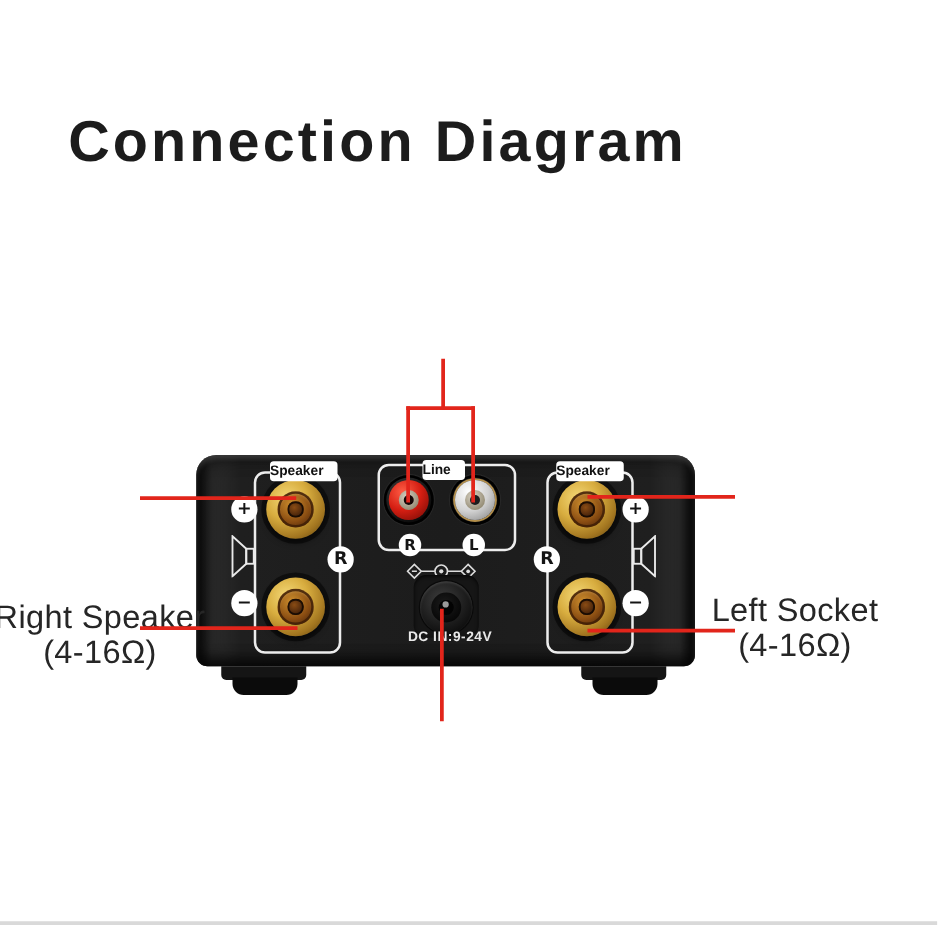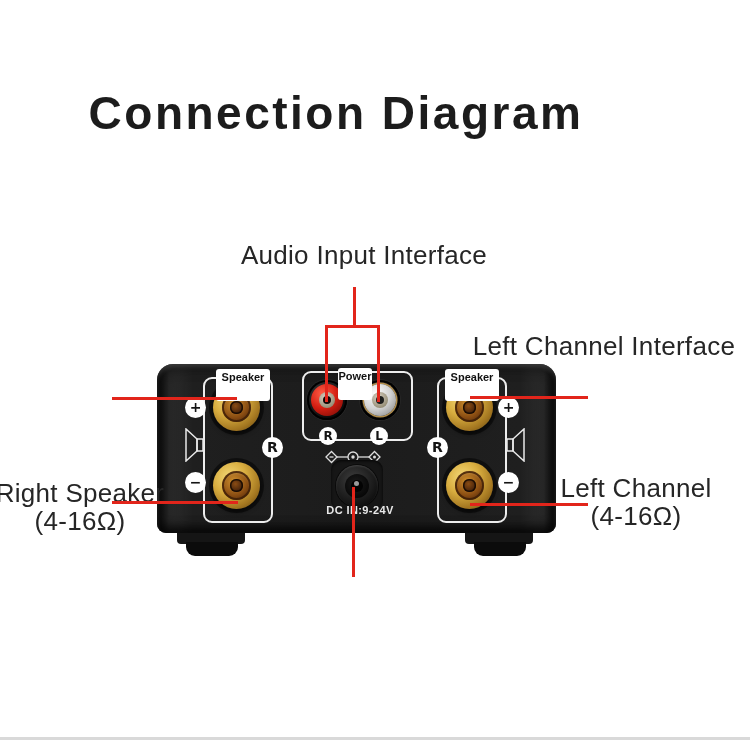--- a/index.html
+++ b/index.html
@@ -1,21 +1,21 @@
 <!DOCTYPE html>
 <html><head>
 <meta charset="utf-8">
 <style>
   html,body{margin:0;padding:0;background:#ffffff;}
   .stage{position:relative;width:750px;height:740px;background:#ffffff;overflow:hidden;
          font-family:"Liberation Sans",sans-serif;}
 
   
   .title{position:absolute;left:0;top:86px;width:604px;text-align:center;
-         font-size:46px;font-weight:700;letter-spacing:2.5px;color:#1c1c1c;z-index:4;margin-left:34px;}
+         font-size:46px;font-weight:700;letter-spacing:2.5px;color:#1c1c1c;z-index:4;}
   .ann{position:absolute;color:#262626;font-size:26px;letter-spacing:0.3px;
        white-space:nowrap;z-index:4;}
   #ann-audio{left:364px;top:240px;transform:translateX(-50%);}
   #ann-rch{left:8px;top:329px;}
   #ann-lch{left:604px;top:331px;transform:translateX(-50%);}
   #ann-power{left:367px;top:592px;transform:translateX(-50%);font-size:27px;}
   .speaker-block{text-align:center;line-height:28px;}
   #ann-rsp{left:80px;top:479px;transform:translateX(-50%);}
   #ann-lsp{left:636px;top:474px;transform:translateX(-50%);}
 
@@ -33,22 +33,22 @@
   .flange{width:68px;height:11px;top:533px;border-radius:0 0 4px 4px;}
   .pad{width:52px;height:14px;top:542px;border-radius:0 0 9px 9px;background:#0b0b0b;}
   #foot-l-flange{left:177px;} #foot-l-pad{left:186px;}
   #foot-r-flange{left:465px;} #foot-r-pad{left:474px;}
 
   
   .tbox{position:absolute;border:2px solid #ededed;border-radius:9px;z-index:2;}
   #tbox-l{left:203px;top:377px;width:66px;height:142px;}
   #tbox-r{left:437px;top:377px;width:66px;height:142px;}
   #linebox{left:302px;top:371px;width:107px;height:66px;}
-  .tlabel{position:absolute;background:#ffffff;color:#111;border-radius:3px;height:32px;
-          line-height:16px;text-align:center;font-size:11px;font-weight:700;z-index:3;
+  .tlabel{position:absolute;background:#ffffff;color:#111;border-radius:3px;height:16px;
+          line-height:16px;font-size:11px;font-weight:700;z-index:3;
           font-family:"Liberation Sans",sans-serif;}
   #tlabel-l{left:216px;top:369px;width:54px;}
   #tlabel-r{left:445px;top:369px;width:54px;}
   #linelabel{left:338px;top:368px;width:34px;}
 
   
   .post{position:absolute;width:47px;height:47px;border-radius:50%;z-index:2;
     background:radial-gradient(circle at 35% 32%,#f4d978,#d8ad3f 38%,#a37620 70%,#5d420e 96%);
     box-shadow:0 0 0 4px rgba(0,0,0,0.5),0 3px 5px rgba(0,0,0,0.55);}
   .post-in{position:absolute;inset:9px;border-radius:50%;
@@ -105,28 +105,26 @@
     font-family:"Liberation Sans",sans-serif;}
 
   #bottom-strip{position:absolute;left:0;bottom:0;width:750px;height:3px;background:#d9d9d9;z-index:7;}
 </style>
 </head>
 <body>
 
 <div class="stage">
 
   <div class="title">Connection Diagram</div>
-  <div class="ann" id="ann-audio">Audio Input Interface</div>
-  <div class="ann" id="ann-lch">Left Channel Interface</div>
   <div class="ann speaker-block" id="ann-rsp">
     <div>Right Speaker</div>
     <div>(4-16Ω)</div>
   </div>
   <div class="ann speaker-block" id="ann-lsp">
-    <div>Left Channel</div>
+    <div>Left Socket</div>
     <div>(4-16Ω)</div>
   </div>
 
   <div class="rl" style="left:112px;top:397px;width:125px;height:3px;"></div>
   <div class="rl" style="left:470px;top:396px;width:118px;height:3px;"></div>
   <div class="rl" style="left:112px;top:501px;width:126px;height:3px;"></div>
   <div class="rl" style="left:470px;top:503px;width:118px;height:3px;"></div>
   <div class="rl" style="left:353px;top:287px;width:3px;height:41px;"></div>
   <div class="rl" style="left:325px;top:325px;width:55px;height:3px;"></div>
   <div class="rl" style="left:325px;top:325px;width:3px;height:77px;"></div>
@@ -137,21 +135,21 @@
   <div class="foot flange" id="foot-l-flange"></div>
   <div class="foot pad" id="foot-l-pad"></div>
   <div class="foot flange" id="foot-r-flange"></div>
   <div class="foot pad" id="foot-r-pad"></div>
 
   <div class="tbox" id="tbox-l"></div>
   <div class="tbox" id="tbox-r"></div>
   <div class="tbox" id="linebox"></div>
   <div class="tlabel" id="tlabel-l">Speaker</div>
   <div class="tlabel" id="tlabel-r">Speaker</div>
-  <div class="tlabel" id="linelabel">Power</div>
+  <div class="tlabel" id="linelabel">Line</div>
 
   <div class="post" id="p-lt">
       <div class="post-in"></div>
     </div>
   <div class="post" id="p-lb">
       <div class="post-in"></div>
     </div>
   <div class="post" id="p-rt">
       <div class="post-in"></div>
     </div>

